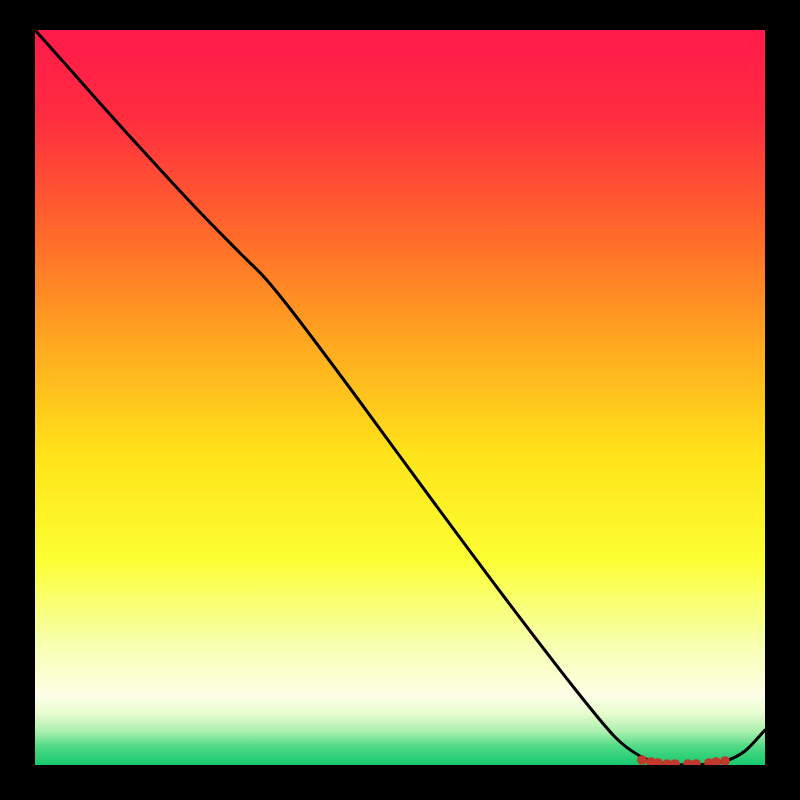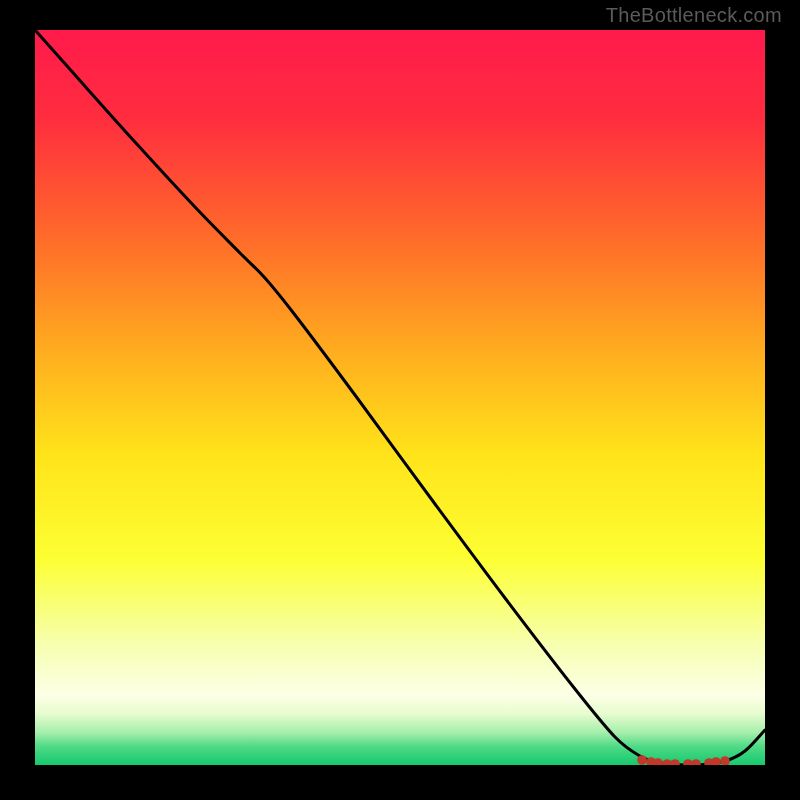--- a/index.html
+++ b/index.html
@@ -33,21 +33,20 @@
     height: 735px;
   }
   svg {
     display: block;
   }
 </style>
 </head>
 <body>
 <div class="container">
 
-<div class="watermark">TheBottleneck.com</div>
 
 <div class="plot-area">
   <svg id="chart-svg" viewBox="0 0 730 735" width="730" height="735">
     <defs>
       <linearGradient id="bg-grad" x1="0" y1="0" x2="0" y2="1">
             <stop offset="0%" stop-color="#ff1a4b"></stop>
             <stop offset="12%" stop-color="#ff2d3f"></stop>
             <stop offset="28.000000000000004%" stop-color="#ff6a2a"></stop>
             <stop offset="45%" stop-color="#ffb21e"></stop>
             <stop offset="57.99999999999999%" stop-color="#ffe41a"></stop>

